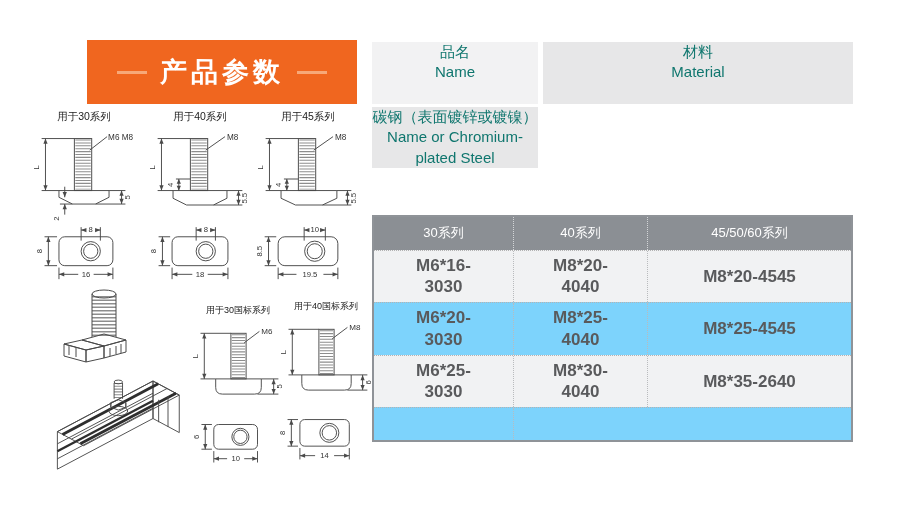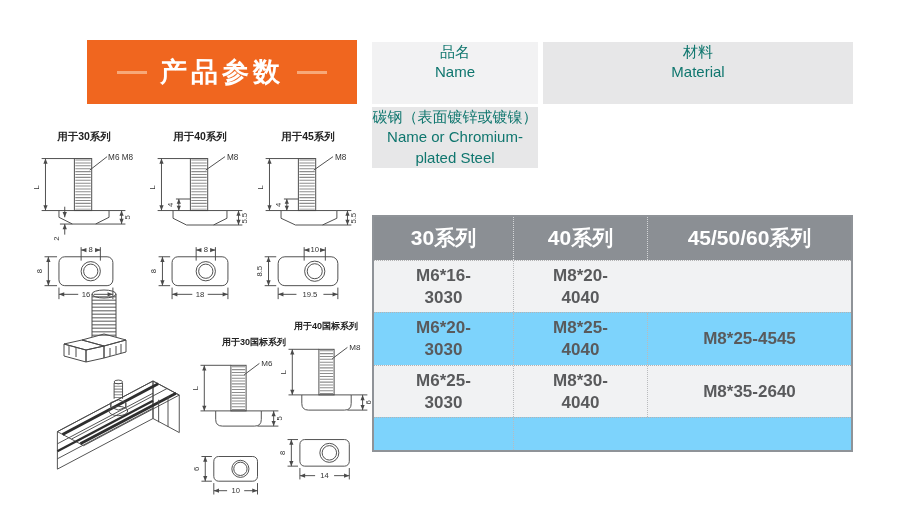--- a/index.html
+++ b/index.html
@@ -17,34 +17,34 @@
         display:grid;grid-template-columns:166px 310px;grid-template-rows:62px 61px;gap:3px 5px;}
   .info .cell{display:flex;flex-direction:column;align-items:center;justify-content:flex-start;
               color:#0f766e;font-size:15px;line-height:1.35;text-align:center;}
   .info .r1{background:#f2f2f3;}
   .info .r2{background:#e7e7e8;}
 
   
   .spec{position:absolute;left:372px;top:215px;width:481px;border:2px solid #8f9398;box-sizing:border-box;}
   .srow{display:grid;grid-template-columns:139px 134px 204px;}
   .shead{background:#8b8f94;}
-  .shead .scell{color:#fff;font-weight:bold;font-size:21px;padding:8px 0;}
+  .shead .scell{color:#fff;font-weight:normal;font-size:13px;padding:8px 0;}
   .scell{display:flex;align-items:center;justify-content:center;text-align:center;
          color:#595a5c;font-size:17px;line-height:1.28;white-space:pre-line;padding:4px 0;}
   .sbody .scell{min-height:38px;}
   .rA{background:#f1f2f3;}
   .rB{background:#7dd3fc;}
   .sbody{border-top:1px dotted #b3b3b3;font-weight:bold;}
   .srow .c2,.srow .c3{border-left:1px dotted #b9bbbd;}
   .shead .c2,.shead .c3{border-left:1px dotted #d4d6d8;}
   .sbody .scell.short{min-height:24px;}
 
   
   .draw{position:absolute;text-align:center;}
-  .draw .dt{font-size:10.5px;font-weight:bold;color:#222;margin-bottom:3px;white-space:nowrap;margin-top:20px;}
+  .draw .dt{font-size:10.5px;font-weight:normal;color:#222;margin-bottom:3px;white-space:nowrap;}
   .draw .dt.small{font-size:9px;}
   .tl{stroke:#4a4a4a;stroke-width:1;fill:none;}
   .ah{fill:#4a4a4a;stroke:none;}
   text.dim{font-family:"Liberation Sans",sans-serif;font-size:8px;fill:#333;}
   text.dim.th{font-size:8.5px;}
   .iso{position:absolute;}
 </style>
 </head>
 <body>
 
@@ -75,20 +75,21 @@
     <div class="srow shead">
       <div class="scell c1">30系列</div>
       <div class="scell c2">40系列</div>
       <div class="scell c3">45/50/60系列</div>
     </div>
     <div class="srow sbody rA">
       <div class="scell c1">M6*16-
 3030</div>
       <div class="scell c2">M8*20-
 4040</div>
+      <div class="scell c3">M8*20-4545</div>
     </div>
     <div class="srow sbody rB">
       <div class="scell c1">M6*20-
 3030</div>
       <div class="scell c2">M8*25-
 4040</div>
       <div class="scell c3">M8*25-4545</div>
     </div>
     <div class="srow sbody rA">
       <div class="scell c1">M6*25-
@@ -289,21 +290,21 @@
     <line x1="10" y1="119" x2="112" y2="65" stroke="#2e2e2e" stroke-width="2.5"></line>
     <line class="tl" x1="10" y1="127" x2="112" y2="73"></line>
     <line class="tl" x1="118" y1="64" x2="118" y2="88"></line>
     <line class="tl" x1="128" y1="60" x2="128" y2="93"></line>
     <ellipse class="tl" cx="75" cy="76" rx="10" ry="5" fill="#fff"></ellipse>
     <polygon class="tl" points="67,67 75,64 83,67 83,72 75,75 67,72" fill="#fff"></polygon>
     <line class="tl" x1="67" y1="67" x2="67" y2="72"></line>
       <line class="tl" x1="83" y1="67" x2="83" y2="72"></line>
   </svg>
 
-  <div class="draw" style="left:190px;top:316px;width:96px;text-align:right;">
+  <div class="draw" style="left:190px;top:304px;width:96px;">
     <div class="dt small">用于30国标系列</div>
     <svg width="95" height="152" viewBox="0 0 100 160">
       <line class="tl" x1="42" y1="14" x2="10" y2="14"></line>
       <line class="tl" x1="26" y1="62" x2="10" y2="62"></line>
       <line class="tl" x1="14" y1="14" x2="14" y2="62"></line>
       <path class="ah" d="M14,14 l-2.2,5.5 l4.4,0 z"></path>
         <path class="ah" d="M14,62 l-2.2,-5.5 l4.4,0 z"></path>
       <text class="dim" x="7" y="38" text-anchor="middle" transform="rotate(-90 7 38)">L</text>
       <line x1="50" y1="15" x2="50" y2="61" stroke="#8d8d8d" stroke-width="14" stroke-dasharray="1.1 1.9"></line>
       <rect class="tl" x="42" y="14" width="16" height="48"></rect>

